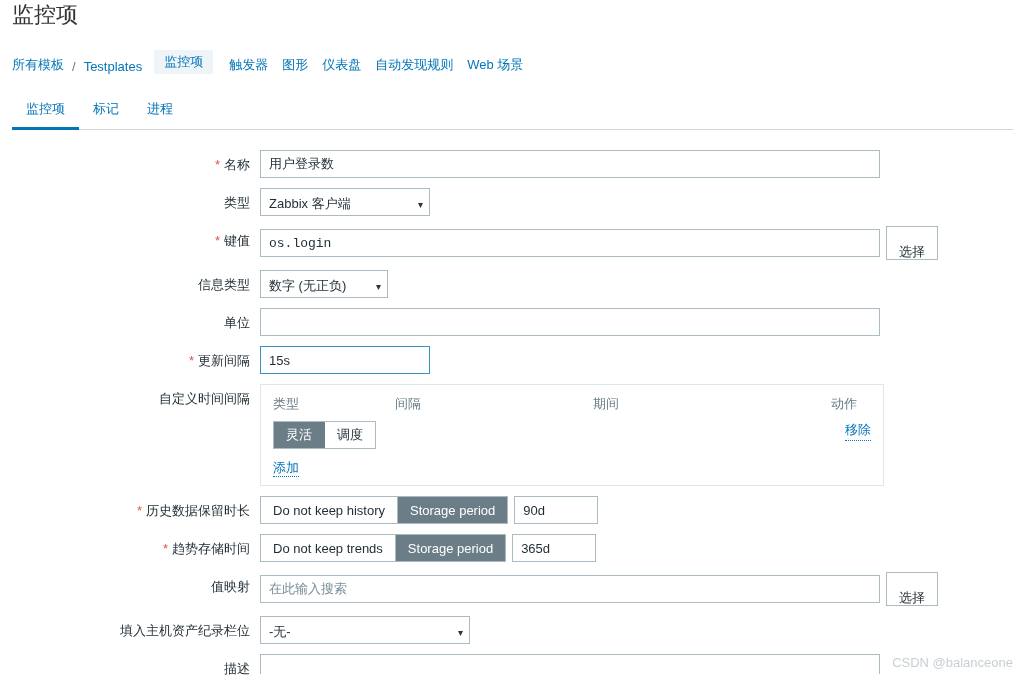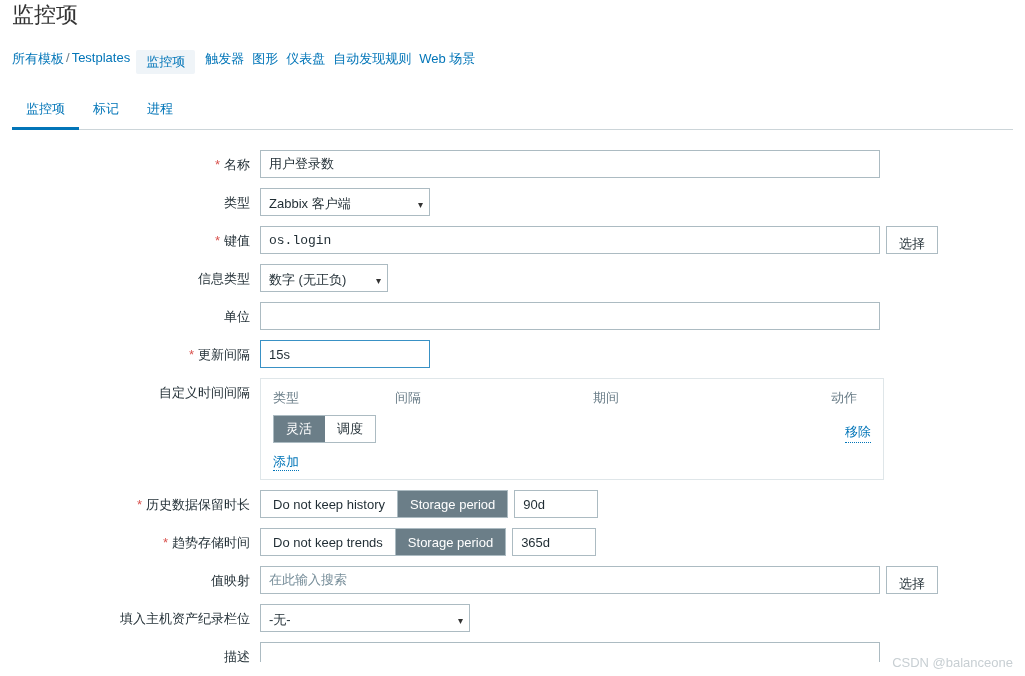--- a/index.html
+++ b/index.html
@@ -13,21 +13,22 @@
   .page { padding: 0 12px 20px; }
   .page-title {
     font-size: 22px;
     color: #333;
     padding: 0 0 10px;
     font-weight: normal;
   }
   .breadcrumb {
     padding: 10px 0 14px;
     display: flex;
-    align-items: flex-start;
+    align-items: flex-end;
+    gap: 6px;
     flex-wrap: wrap;
   }
   .breadcrumb a { color: #0275b8; text-decoration: none; cursor: pointer; }
   .breadcrumb .sep { color: #6a7d88; margin: 0 2px; }
   .breadcrumb .current-box {
     background: #eff4f8;
     border-radius: 2px;
     padding: 3px 10px;
     color: #0275b8;
     margin: 0 6px;
@@ -83,21 +84,21 @@
     padding: 4px 6px 0 8px;
     background: #fff;
     cursor: pointer;
     gap: 8px;
   }
   .chev { font-size: 10px; color: #333; }
   .btn-sec {
     height: 28px;
     border: 1px solid #acbbc2;
     background: #fff;
-    padding: 8px 12px;
+    padding: 16px 12px;
     cursor: pointer;
     font-size: 13px;
     color: #1f2c33;
   }
   .w-wide { width: 620px; font-family: Liberation Mono, monospace; }
   .w-170 { width: 170px; }
   .w-128 { width: 128px; }
   .w-210 { width: 210px; }
   .w-86 { width: 84px; }
   .custom-box {
@@ -108,21 +109,21 @@
   .custom-head {
     display: flex;
     color: #6a7d88;
     font-size: 13px;
     margin-bottom: 8px;
   }
   .ch-type { width: 122px; }
   .ch-int { width: 198px; }
   .ch-per { flex: 1; }
   .ch-act { width: 40px; text-align: left; }
-  .custom-row { display: flex; align-items: flex-end; gap: 18px; margin-bottom: 10px; }
+  .custom-row { display: flex; align-items: flex-start; gap: 18px; margin-bottom: 10px; }
   .seg { display: inline-flex; height: 28px; border: 1px solid #acbbc2; overflow: hidden; }
   .seg .seg-btn {
     padding: 0 12px;
     display: flex;
     align-items: center;
     background: #fff;
     cursor: pointer;
     color: #1f2c33;
     border-right: 1px solid #acbbc2;
     height: 100%;

